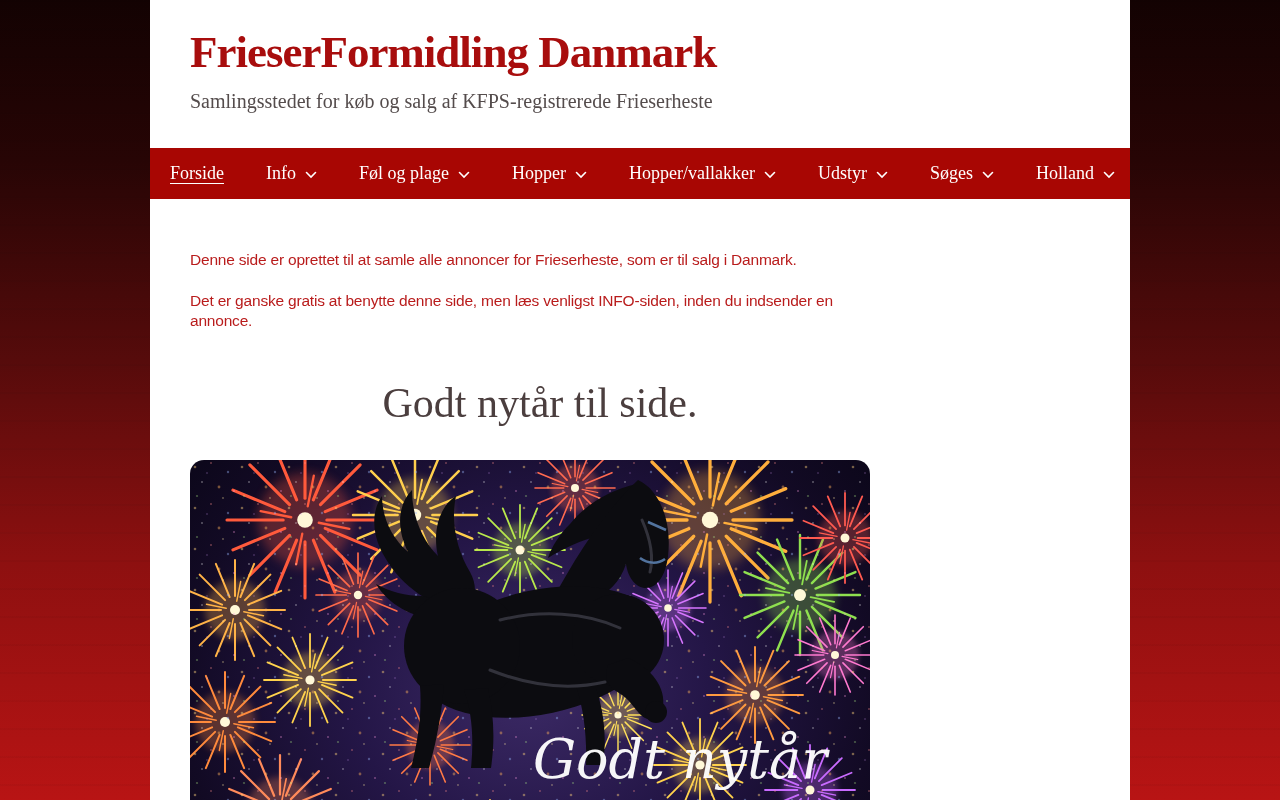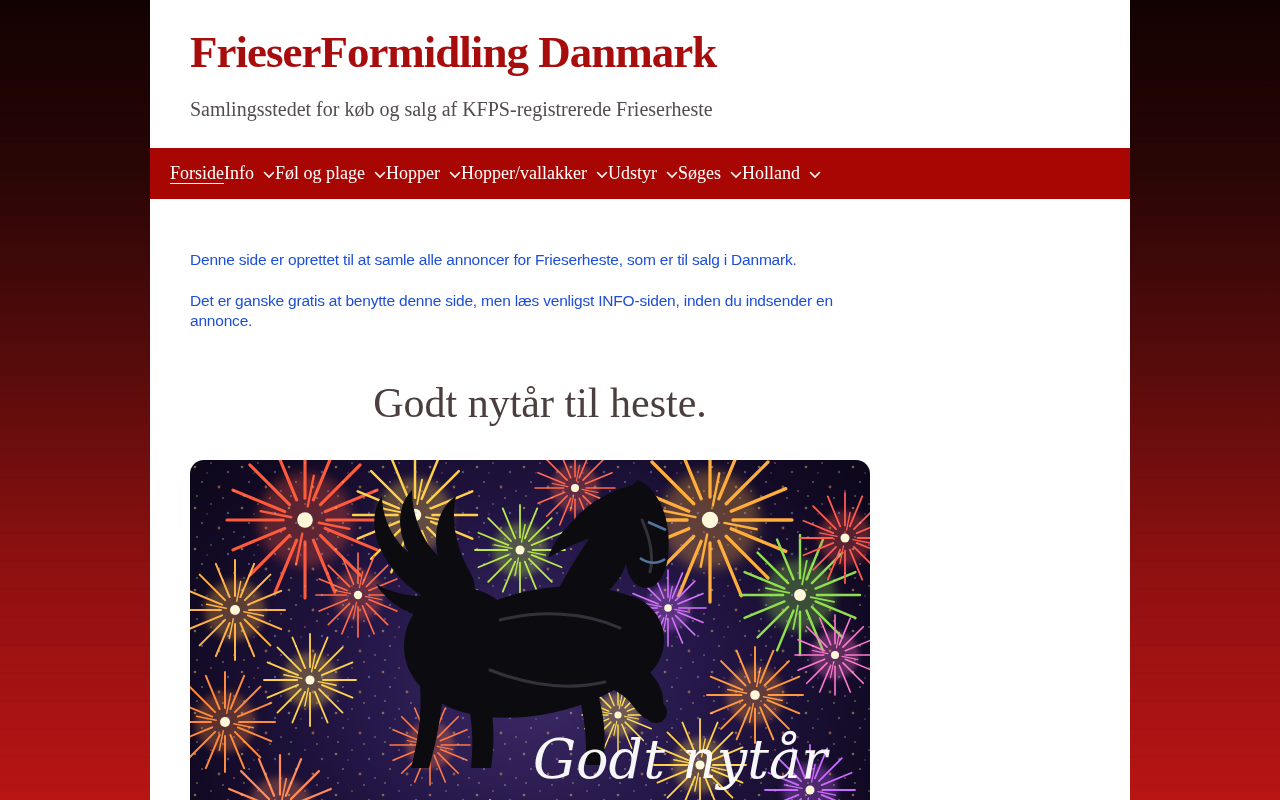--- a/index.html
+++ b/index.html
@@ -15,40 +15,40 @@
 
   
   .header { padding:28px 40px 18px 40px; height:148px; }
   .site-title {
     font-family:"Liberation Serif", serif;
     font-weight:bold; font-size:45px; letter-spacing:-1px;
     color:#a80d0d; line-height:1.1; text-decoration:none; display:inline-block;
   }
   .site-tagline {
     font-family:"Liberation Serif", serif;
-    font-size:20px; color:#544c4c; margin-top:20px;
+    font-size:20px; color:#544c4c; margin-top:12px;
   }
 
   
   .nav { background:#a80603; height:51px; display:flex; align-items:center; padding:0 20px; }
-  .nav ul { list-style:none; display:flex; align-items:center; }
+  .nav ul { list-style:none; display:flex; gap:42px; align-items:center; }
   .nav li { display:flex; align-items:center; gap:9px; cursor:pointer; }
   .nav a, .nav span.lbl {
     font-family:"Liberation Serif", serif;
     color:#ffffff; font-size:18px; text-decoration:none; white-space:nowrap;
   }
   .nav li.current .lbl { text-decoration:underline; text-underline-offset:4px; }
   .chev { display:inline-flex; margin-top:2px; }
 
   
   .content { padding:51px 40px 0 40px; }
   .article { width:700px; }
   .article p {
     font-size:15.5px; letter-spacing:-0.2px; line-height:20px;
-    color:#1d4ed8; margin-bottom:21px;
+    color:#b91c1c; margin-bottom:21px;
   }
   .article p.bold-serif {
     font-family:"Liberation Serif", serif; letter-spacing:0;
     font-weight:bold; font-size:17px; color:#2e2929;
   }
   .post-heading {
     font-family:"Liberation Serif", serif; font-weight:normal;
     font-size:42px; color:#4b3e3e; text-align:center;
     margin-top:48px; margin-bottom:33px;
   }
@@ -127,21 +127,21 @@
           </span>
       </li>
     </ul>
   </nav>
 
   <main class="content">
     <div class="article">
       <p>Denne side er oprettet til at samle alle annoncer for Frieserheste, som er til salg i Danmark.</p>
       <p>Det er ganske gratis at benytte denne side, men læs venligst INFO-siden, inden du indsender en annonce.</p>
 
-      <h2 class="post-heading">Godt nytår til heste.</h2>
+      <h2 class="post-heading">Godt nytår til side.</h2>
 
       <div class="hero-figure">
         <svg width="680" height="600" viewBox="0 0 680 600" xmlns="http://www.w3.org/2000/svg">
           <defs>
             <radialGradient id="bgGrad" cx="50%" cy="38%" r="75%">
               <stop offset="0%" stop-color="#3c2a66"></stop>
               <stop offset="35%" stop-color="#241647"></stop>
               <stop offset="68%" stop-color="#120a24"></stop>
               <stop offset="100%" stop-color="#060410"></stop>
             </radialGradient>

